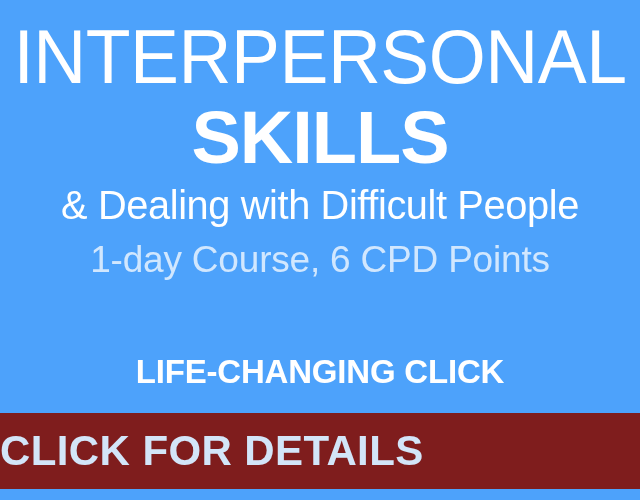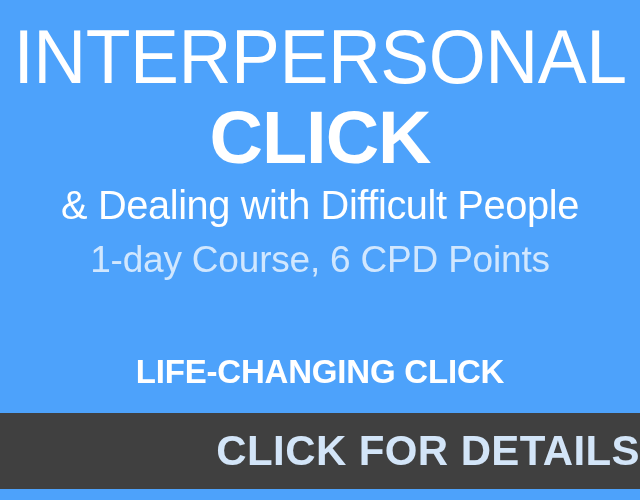--- a/index.html
+++ b/index.html
@@ -108,24 +108,24 @@
     white-space: nowrap;
   }
 
   
   .cta-bar {
     position: absolute;
     left: 0;
     top: 413px;
     width: 640px;
     height: 76px;
-    background: #404040;
+    background: #7f1d1d;
     display: flex;
     align-items: center;
-    justify-content: flex-end;
+    justify-content: flex-start;
   }
 
   .cta-label {
     margin: 0;
     font-size: 42px;
     line-height: 48px;
     font-weight: 700;
     letter-spacing: 0.4px;
     color: #d3e5f8;
     white-space: nowrap;
@@ -133,21 +133,21 @@
 </style>
 </head>
 <body>
 
 <div class="ad-banner">
 
   <div class="ad-body">
 
     <h1 class="headline-primary">INTERPERSONAL</h1>
 
-    <h1 class="headline-secondary">CLICK</h1>
+    <h1 class="headline-secondary">SKILLS</h1>
 
     <p class="subhead">&amp; Dealing with Difficult People</p>
 
     <p class="detail-line detail-line-1">1-day Course, 6 CPD Points</p>
 
 
     <p class="impact-line">LIFE-CHANGING CLICK</p>
   </div>
 
   <div class="cta-bar">

